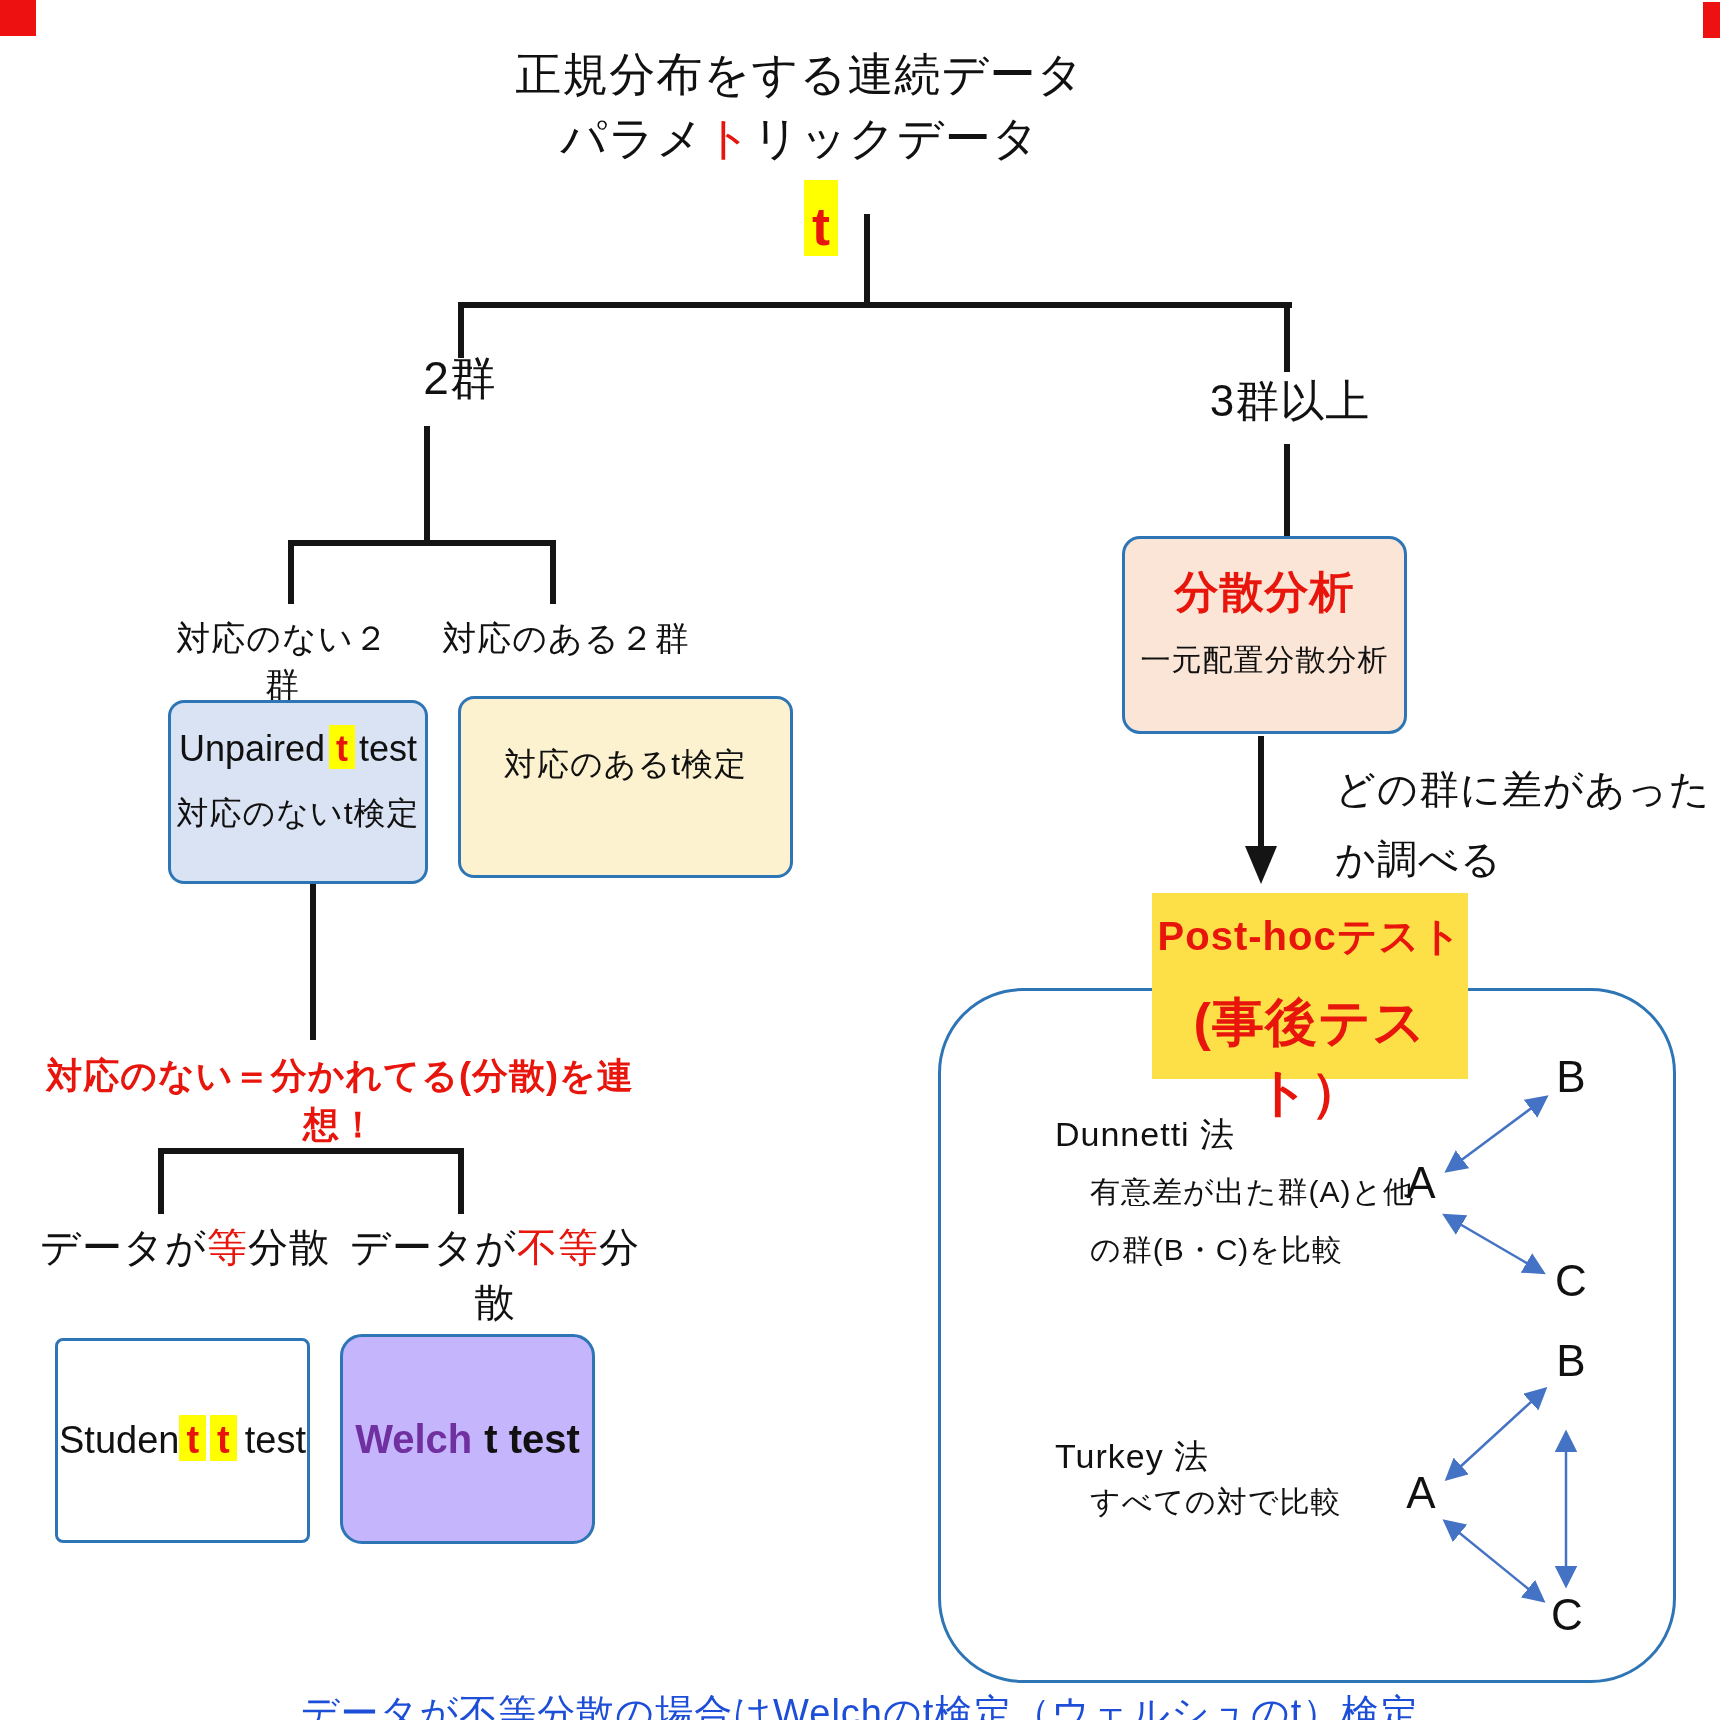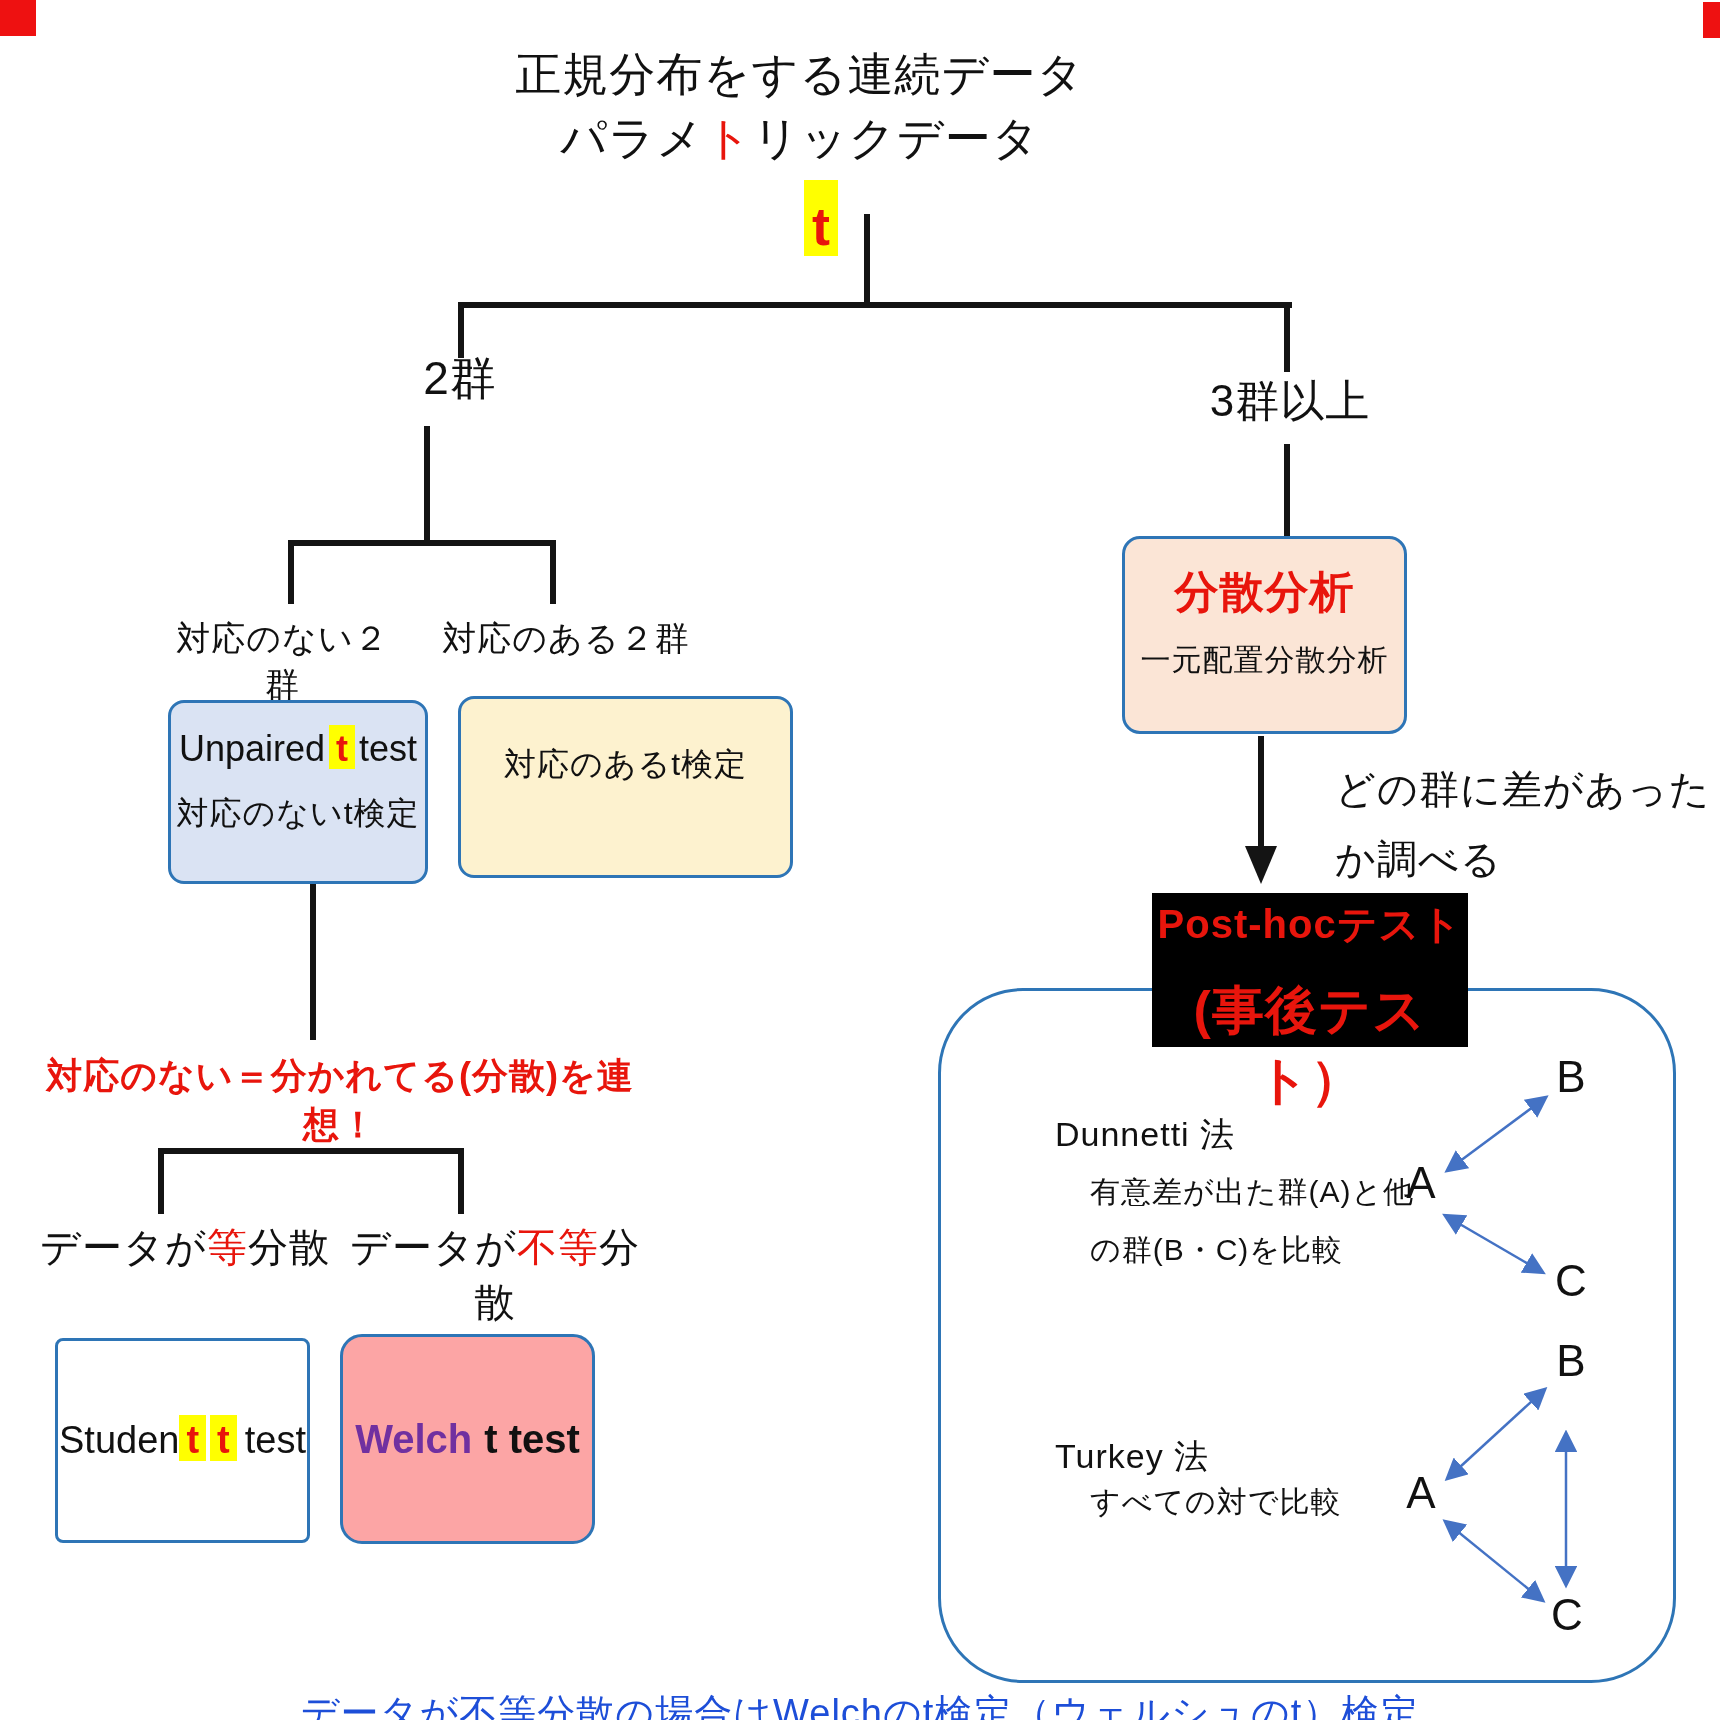--- a/index.html
+++ b/index.html
@@ -72,40 +72,40 @@
     <span>データが</span><span class="red">等</span><span>分散</span>
   </div>
   <div class="abs ctr jp" style="left:330px;top:1220px;width:330px;font-size:40px;">
     <span>データが</span><span class="red">不等</span><span>分散</span>
   </div>
 
   <div class="rbox ctr" style="left:55px;top:1338px;width:255px;height:205px;background:#ffffff;border-radius:8px;line-height:199px;font-size:38px;">
     <span>Studen</span><span class="hl-t" style="margin:0 2px 0 0;">t</span><span class="hl-t" style="margin:0 2px;">t</span><span style="margin-left:6px;">test</span>
   </div>
 
-  <div class="rbox ctr" style="left:340px;top:1334px;width:255px;height:210px;background:#fca5a5;border-radius:22px;line-height:204px;font-size:40px;font-weight:bold;">
+  <div class="rbox ctr" style="left:340px;top:1334px;width:255px;height:210px;background:#c4b5fd;border-radius:22px;line-height:204px;font-size:40px;font-weight:bold;">
     <span style="color:#7030a0;">Welch</span><span style="margin-left:12px;">t test</span>
   </div>
 
   <div class="line" style="left:1284px;top:444px;width:6px;height:94px;"></div>
 
   <div class="rbox ctr" style="left:1122px;top:536px;width:285px;height:198px;background:#fbe5d6;border-radius:18px;padding-top:24px;">
     <div class="red jp" style="font-size:44px;font-weight:bold;">分散分析</div>
     <div class="jp" style="font-size:30px;margin-top:18px;">一元配置分散分析</div>
   </div>
 
   <div class="line" style="left:1258px;top:736px;width:6px;height:112px;"></div>
   <div class="tri-down" style="left:1245px;top:846px;"></div>
 
   <div class="abs jp" style="left:1335px;top:762px;width:390px;font-size:40px;">どの群に差があった</div>
   <div class="abs jp" style="left:1335px;top:832px;width:390px;font-size:40px;">か調べる</div>
 
   <div class="rbox" style="left:938px;top:988px;width:738px;height:695px;background:#ffffff;border-radius:85px;"></div>
 
-  <div class="abs ctr" style="left:1152px;top:893px;width:316px;height:154px;background:#000000;padding-top:4px;box-sizing:border-box;">
+  <div class="abs ctr" style="left:1152px;top:893px;width:316px;height:186px;background:#fde047;padding-top:16px;box-sizing:border-box;">
     <div class="red jp" style="font-size:40px;font-weight:600;">Post-hocテスト</div>
     <div class="red jp" style="font-size:52px;font-weight:600;margin-top:24px;">(事後テスト）</div>
   </div>
 
   <div class="abs jp" style="left:1055px;top:1112px;font-size:34px;">Dunnetti 法</div>
   <div class="abs jp" style="left:1090px;top:1172px;font-size:30px;">有意差が出た群(A)と他</div>
   <div class="abs jp" style="left:1090px;top:1230px;font-size:30px;">の群(B・C)を比較</div>
   <div class="node" style="left:1398px;top:1158px;">A</div>
   <div class="node" style="left:1548px;top:1052px;">B</div>
   <div class="node" style="left:1548px;top:1256px;">C</div>

